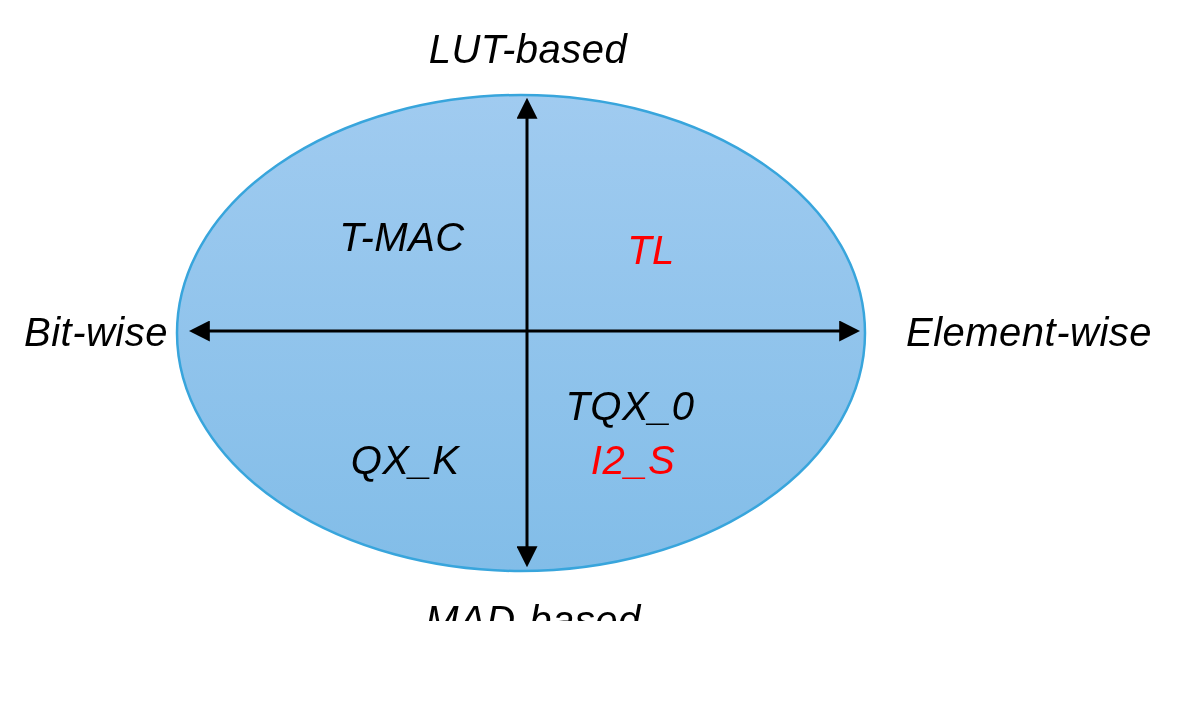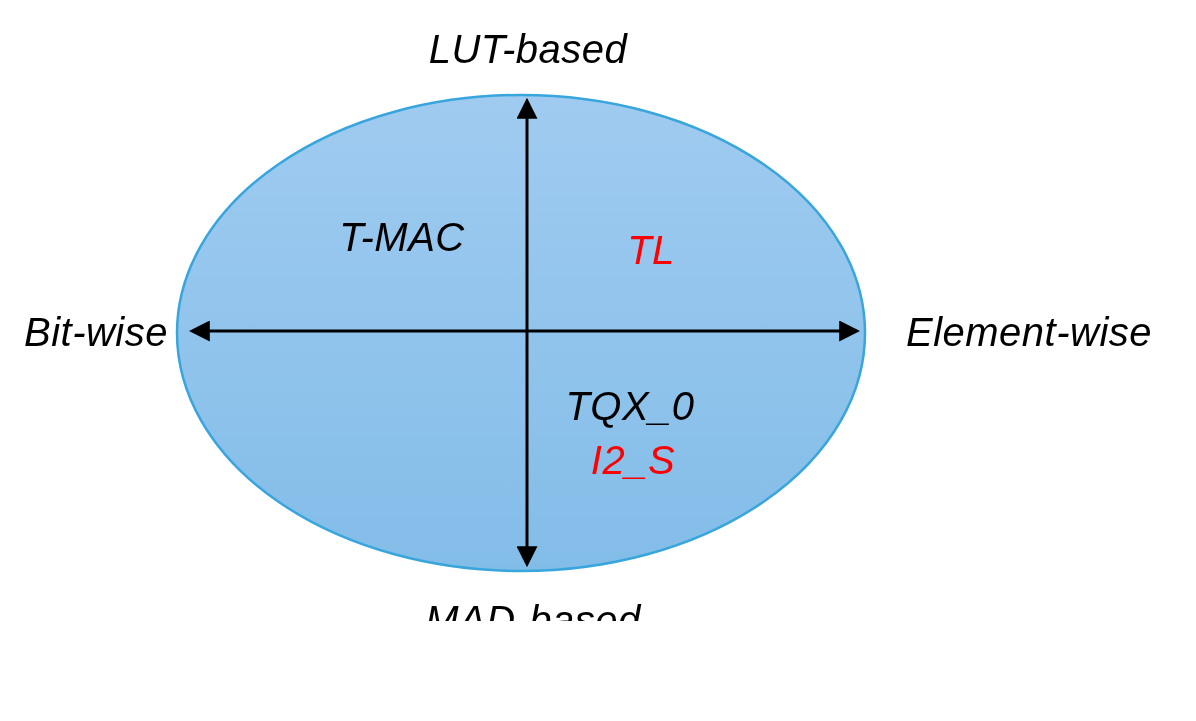--- a/index.html
+++ b/index.html
@@ -84,18 +84,19 @@
 
   <div class="label axis-label pos-left">Bit-wise</div>
 
   <div class="label axis-label pos-right">Element-wise</div>
 
   <div class="label quad-label pos-tl">T-MAC</div>
 
   <div class="label quad-label hl pos-tr">TL</div>
 
 
+  <div class="label quad-label pos-bl-2">QX_K</div>
 
   <div class="label quad-label pos-br-1">TQX_0</div>
 
   <div class="label quad-label hl pos-br-2">I2_S</div>
 
 </div>
 
 </body></html>

